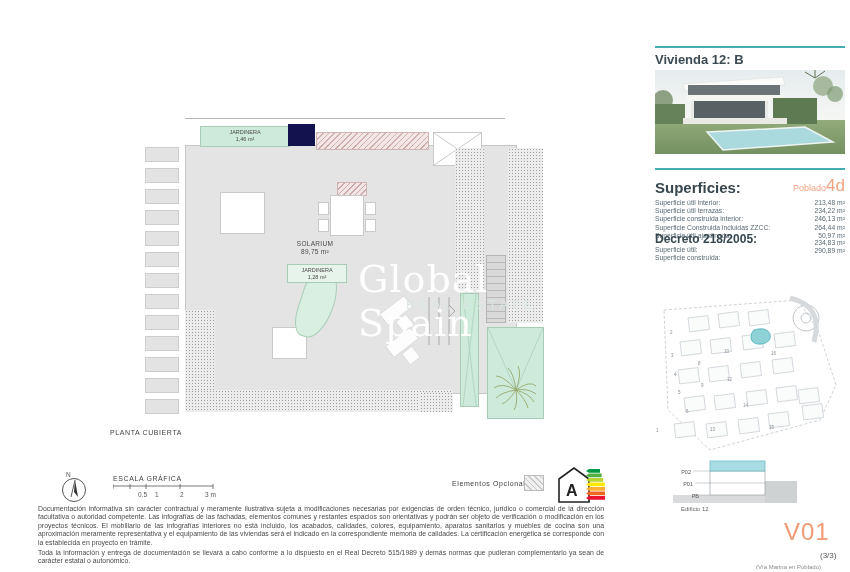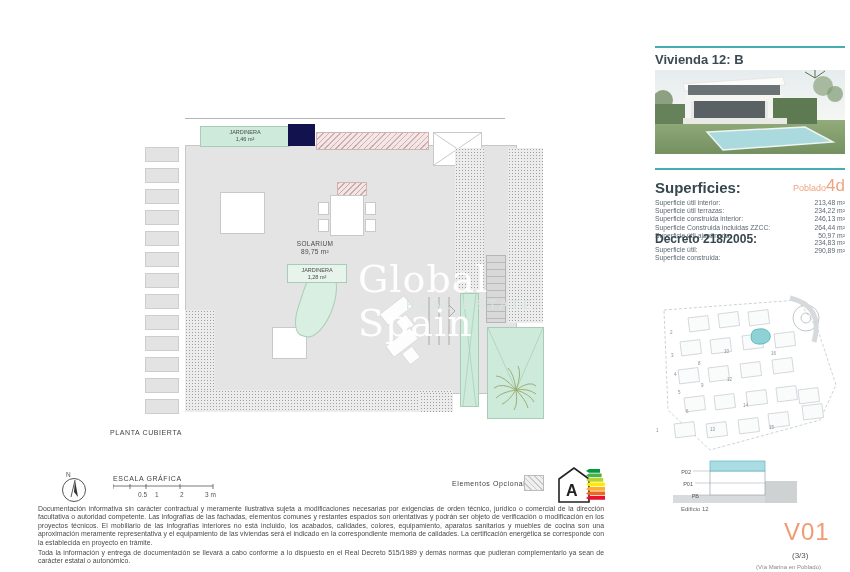--- a/index.html
+++ b/index.html
@@ -333,16 +333,16 @@
     <line x1="38" y1="16" x2="55" y2="16" stroke="#9aa0a4" stroke-width="0.5"></line>
     <line x1="44" y1="40" x2="55" y2="40" stroke="#9aa0a4" stroke-width="0.5"></line>
     <rect x="55" y="6" width="55" height="10" fill="#a9dde3" stroke="#5fb6be" stroke-width="0.7"></rect>
     <text id="secf0" x="36" y="19" font-size="5.5" fill="#555" text-anchor="end" font-family="Liberation Sans,sans-serif">P02</text>
     <text id="secf1" x="38" y="31" font-size="5.5" fill="#555" text-anchor="end" font-family="Liberation Sans,sans-serif">P01</text>
     <text id="secf2" x="44" y="43" font-size="5.5" fill="#555" text-anchor="end" font-family="Liberation Sans,sans-serif">PB</text>
   </svg>
   <div class="abs sec-caption" style="left:681px;top:506px;">Edificio 12</div>
 
   <div class="abs v01" style="left:784px;top:518px;">V01</div>
-  <div class="abs page-num" style="left:792px;top:551px;">(3/3)</div>
+  <div class="abs page-num" style="left:820px;top:551px;">(3/3)</div>
   <div class="abs footnote" style="left:756px;top:564px;">(Vía Marina en Poblado)</div>
 
 </div>
 
 </body></html>

